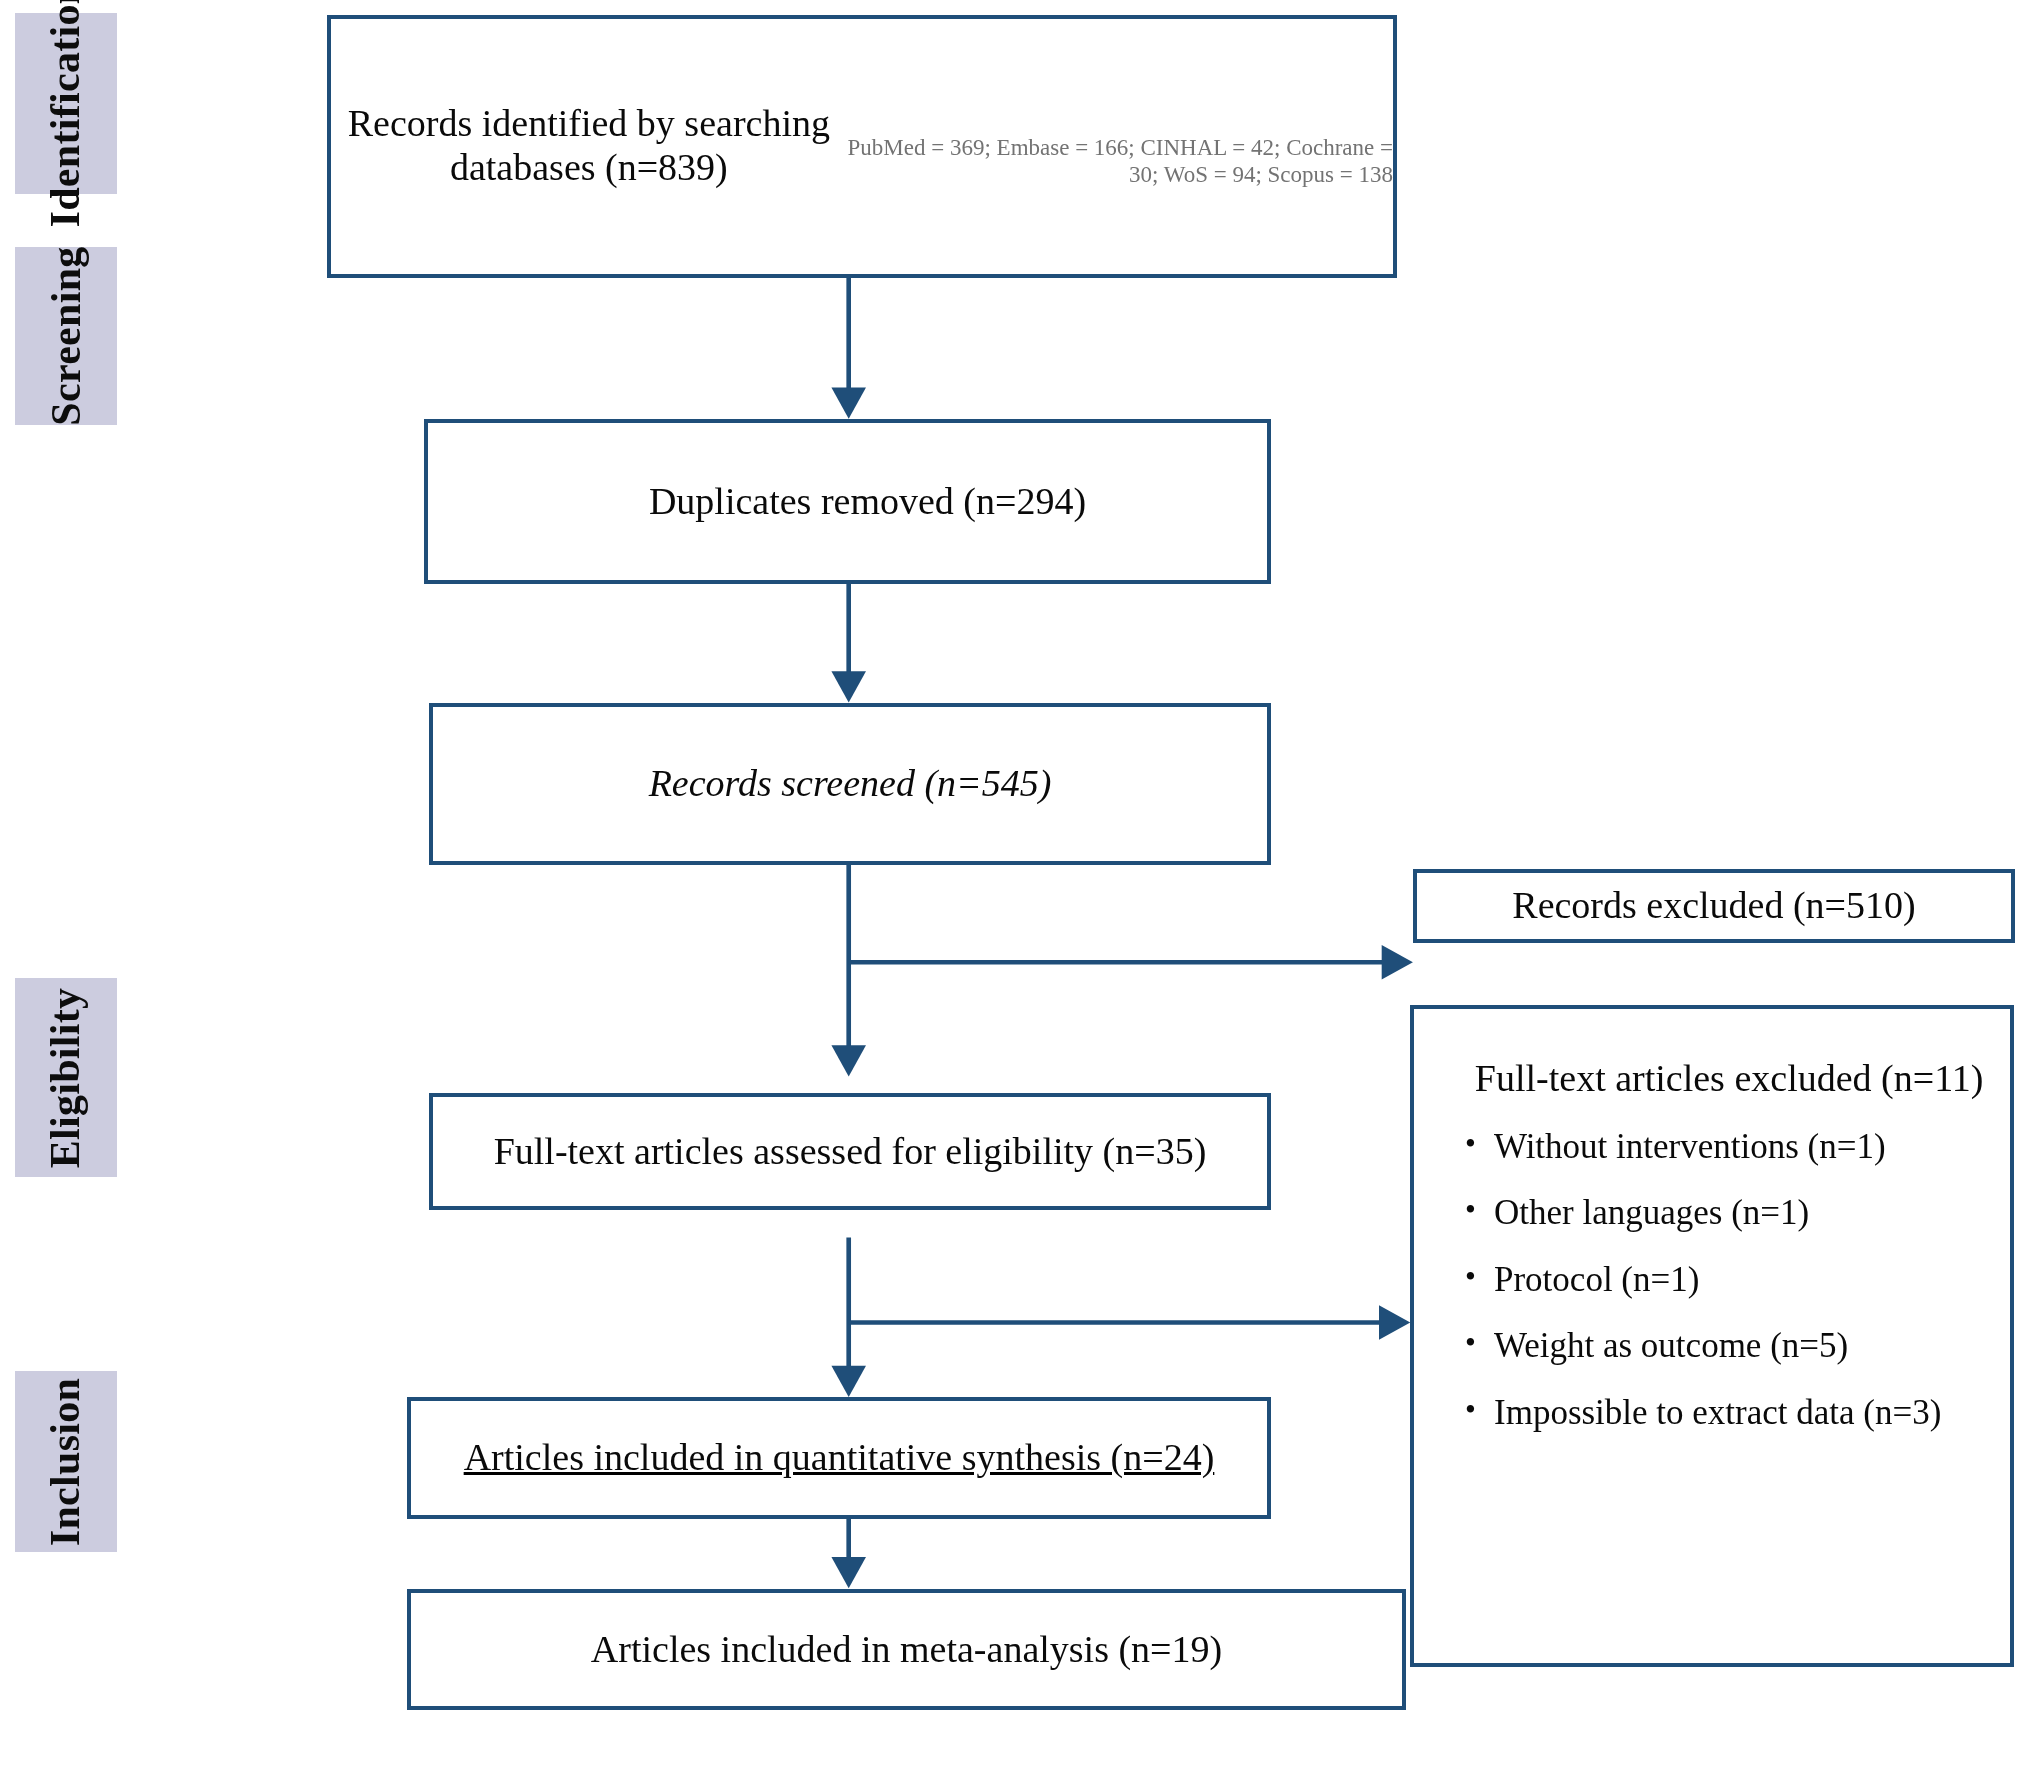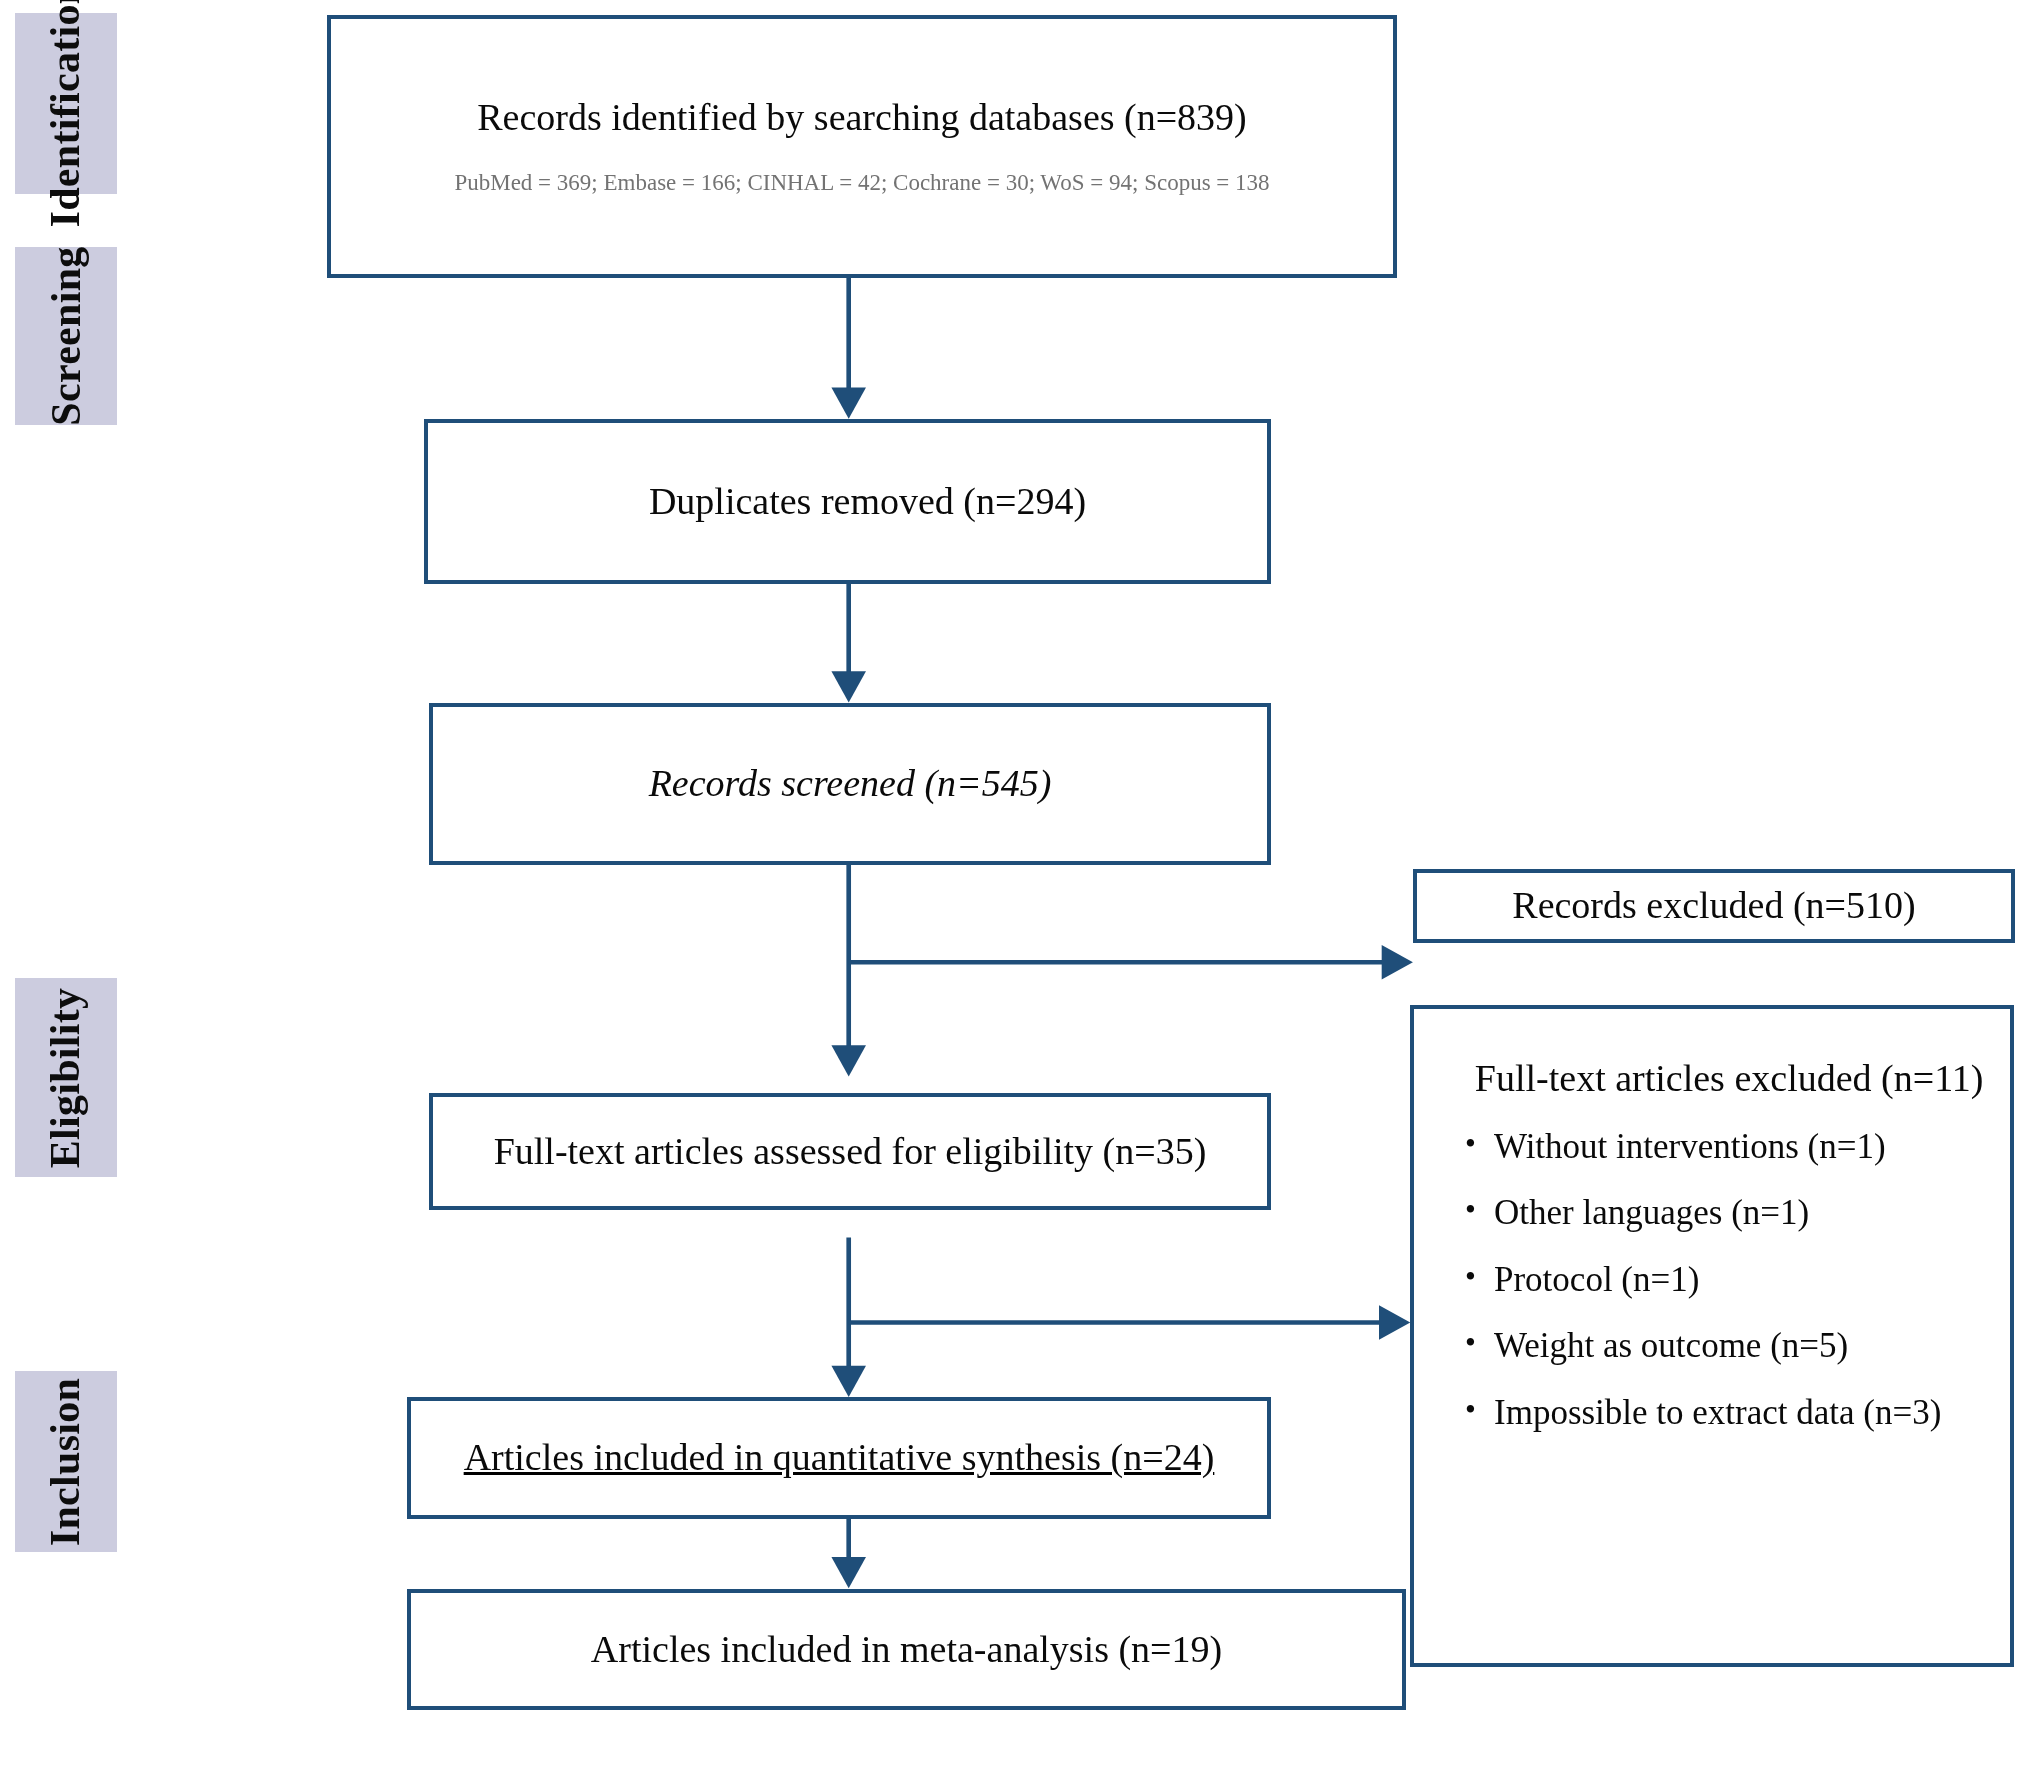--- a/index.html
+++ b/index.html
@@ -21,21 +21,21 @@
     letter-spacing:0.3px;
   }
 
   
   .box{
     position:absolute;
     box-sizing:border-box;
     background:#ffffff;
     border:4.7px solid #1f4e79;
     display:flex;
-    flex-direction:column;
+    flex-direction:row;
     align-items:center;
     justify-content:center;
   }
   .box .line1{
     font-size:38px;
     color:#0a0a0a;
     text-align:center;
     line-height:1.15;
   }
   .box .line2{

